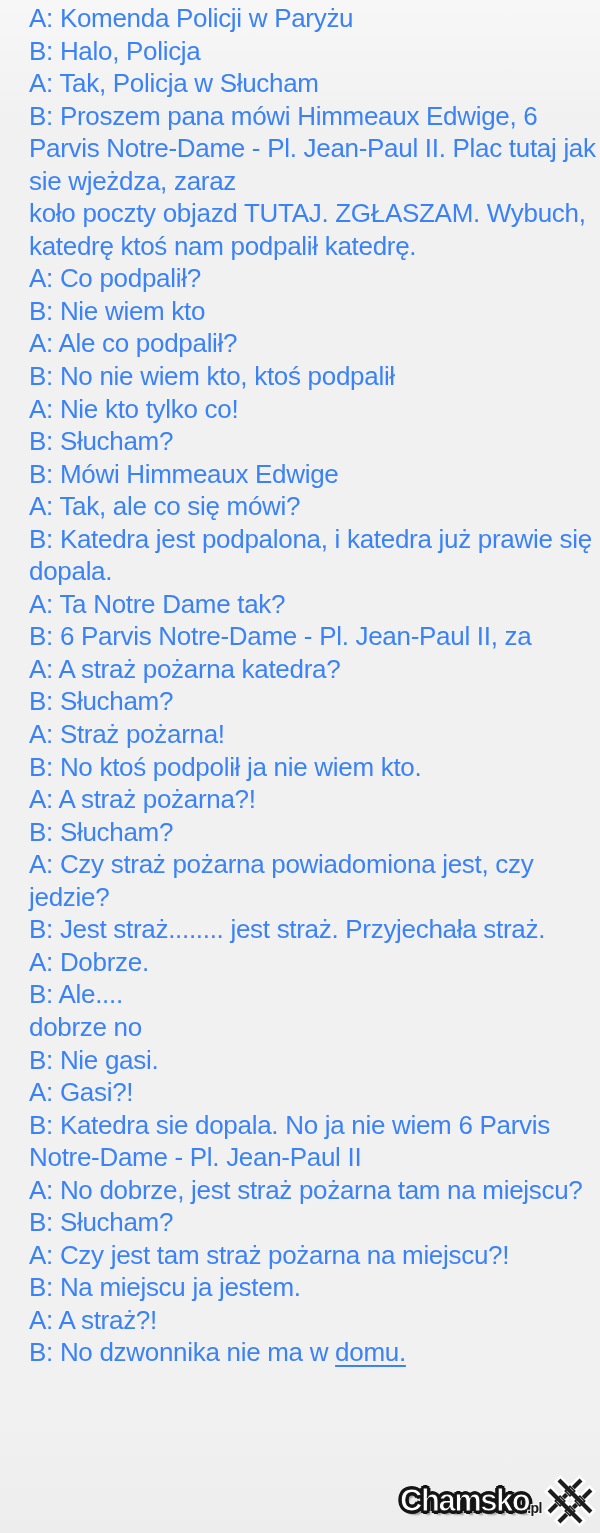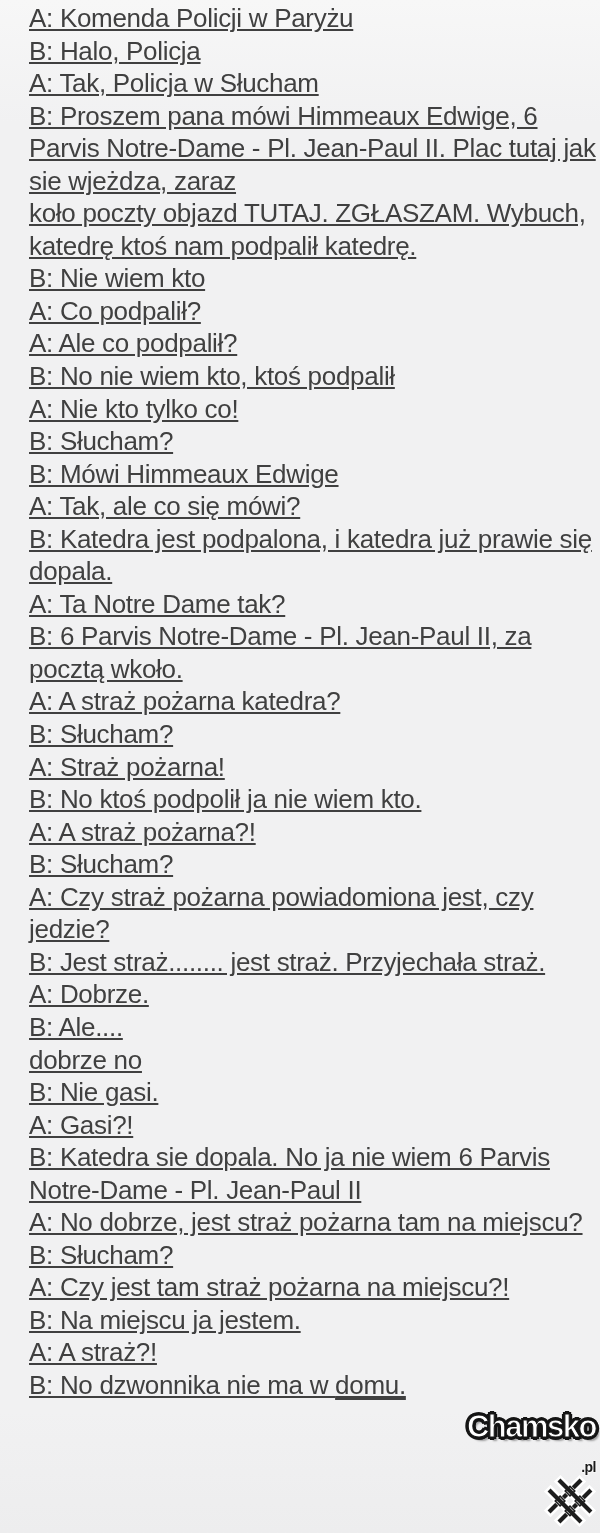--- a/index.html
+++ b/index.html
@@ -15,35 +15,33 @@
     position: absolute;
     top: 2px;
     left: 29px;
     right: 0;
   }
   .line {
     height: 32.55px;
     line-height: 32.55px;
     font-size: 26px;
     letter-spacing: -0.3px;
-    color: #404040;
+    color: #3b82f6;
     white-space: nowrap;
-    text-decoration: underline;
   }
   .line .u {
     text-decoration: underline;
     text-underline-offset: 4px;
   }
   .watermark {
     position: absolute;
     right: 4px;
     bottom: 6px;
     display: flex;
-    align-items: flex-end;
-    flex-direction: column;
+    align-items: center;
   }
   .wm-text {
     font-weight: bold;
     font-size: 31px;
     letter-spacing: -1.5px;
     color: #ffffff;
     -webkit-text-stroke: 1px #141414;
     text-shadow:
       -3px 0 0 #141414, 3px 0 0 #141414,
       0 -3px 0 #141414, 0 3px 0 #141414,
@@ -73,33 +71,32 @@
 <div class="content">
   <div id="lines">
       <div class="line">A: Komenda Policji w Paryżu</div>
       <div class="line">B: Halo, Policja</div>
       <div class="line">A: Tak, Policja w Słucham</div>
       <div class="line">B: Proszem pana mówi Himmeaux Edwige, 6</div>
       <div class="line">Parvis Notre-Dame - Pl. Jean-Paul II. Plac tutaj jak</div>
       <div class="line">sie wjeżdza, zaraz</div>
       <div class="line">koło poczty objazd TUTAJ. ZGŁASZAM. Wybuch,</div>
       <div class="line">katedrę ktoś nam podpalił katedrę.</div>
+      <div class="line">A: Co podpalił?</div>
       <div class="line">B: Nie wiem kto</div>
-      <div class="line">A: Co podpalił?</div>
       <div class="line">A: Ale co podpalił?</div>
       <div class="line">B: No nie wiem kto, ktoś podpalił</div>
       <div class="line">A: Nie kto tylko co!</div>
       <div class="line">B: Słucham?</div>
       <div class="line">B: Mówi Himmeaux Edwige</div>
       <div class="line">A: Tak, ale co się mówi?</div>
       <div class="line">B: Katedra jest podpalona, i katedra już prawie się</div>
       <div class="line">dopala.</div>
       <div class="line">A: Ta Notre Dame tak?</div>
       <div class="line">B: 6 Parvis Notre-Dame - Pl. Jean-Paul II, za</div>
-      <div class="line">pocztą wkoło.</div>
       <div class="line">A: A straż pożarna katedra?</div>
       <div class="line">B: Słucham?</div>
       <div class="line">A: Straż pożarna!</div>
       <div class="line">B: No ktoś podpolił ja nie wiem kto.</div>
       <div class="line">A: A straż pożarna?!</div>
       <div class="line">B: Słucham?</div>
       <div class="line">A: Czy straż pożarna powiadomiona jest, czy</div>
       <div class="line">jedzie?</div>
       <div class="line">B: Jest straż........ jest straż. Przyjechała straż.</div>
       <div class="line">A: Dobrze.</div>

